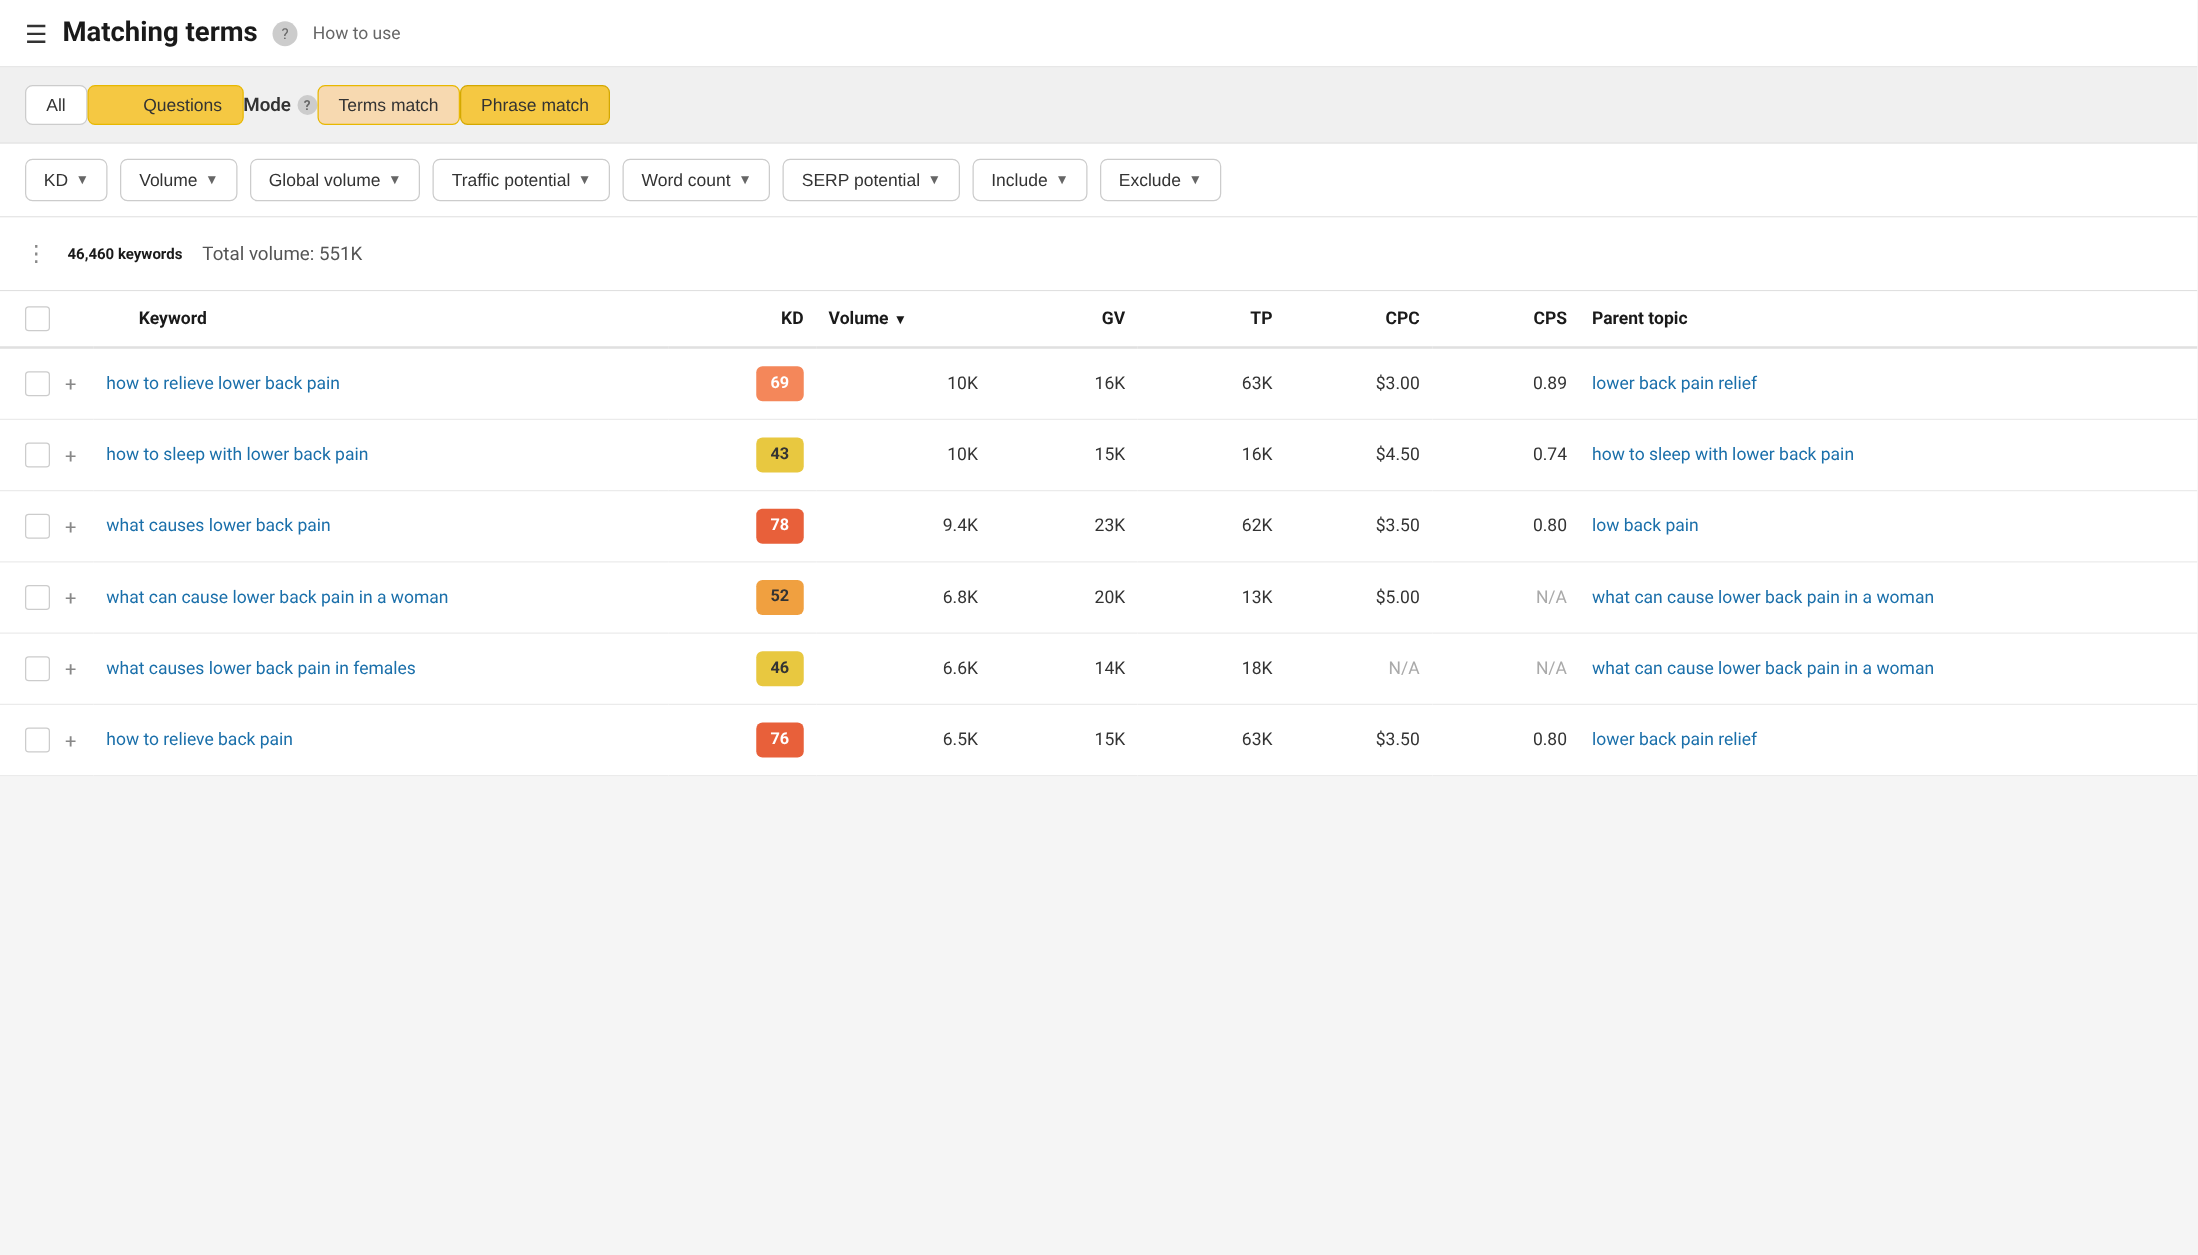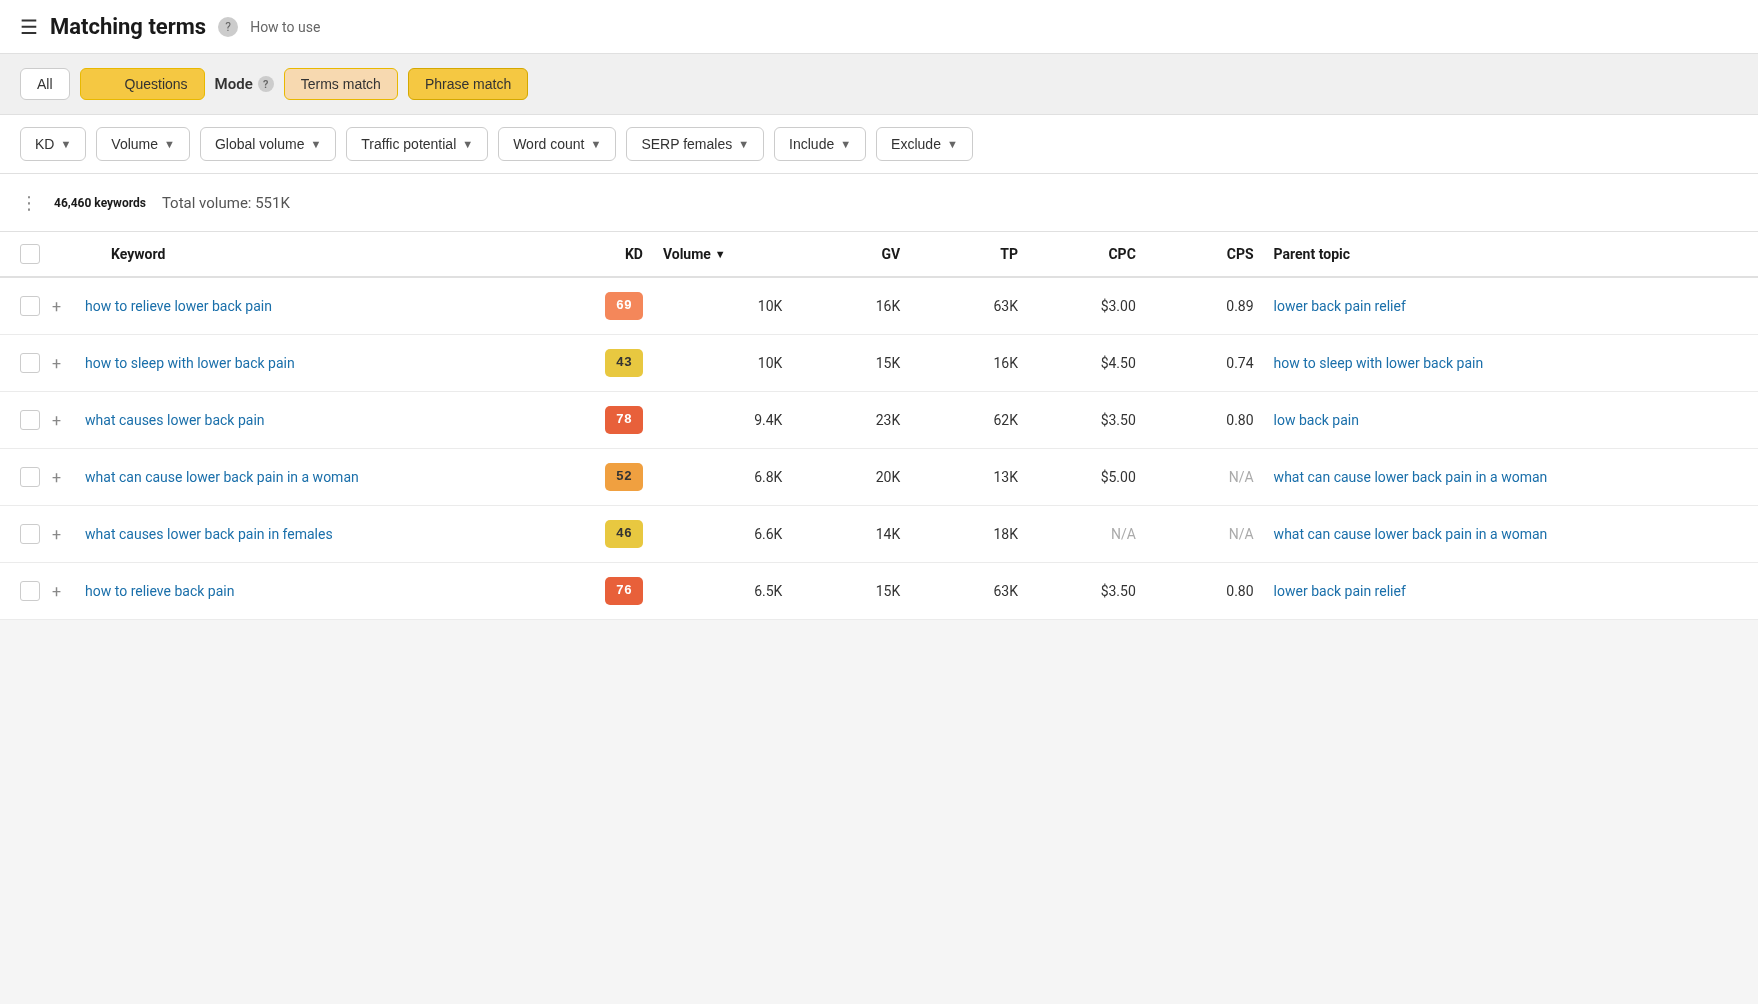--- a/index.html
+++ b/index.html
@@ -48,21 +48,20 @@
       color: #666;
       font-size: 14px;
       cursor: pointer;
     }
 
     .filter-bar {
       display: flex;
       align-items: center;
       padding: 14px 20px;
       background: #f0f0f0;
-      gap: 10px;
       border-bottom: 1px solid #e0e0e0;
     }
 
     .filter-btn {
       padding: 7px 16px;
       border: 1.5px solid #ccc;
       border-radius: 6px;
       background: #fff;
       cursor: pointer;
       font-size: 14px;
@@ -238,21 +237,20 @@
     .kd-badge {
       display: inline-block;
       width: 38px;
       height: 28px;
       border-radius: 5px;
       text-align: center;
       line-height: 28px;
       font-size: 13px;
       font-weight: 700;
       color: #fff;
-      font-family: Liberation Mono, monospace;
     }
 
     .kd-orange { background: #f4875a; }
     .kd-yellow { background: #e8c840; color: #333; margin-left: 12px; }
     .kd-dark-orange { background: #e8603a; }
     .kd-mid-orange { background: #f0a040; color: #333; }
 
     .num-cell {
       text-align: right;
       color: #333;
@@ -313,21 +311,21 @@
   </button>
   <button class="dropdown-btn">
     <span>Traffic potential</span>
     <span class="arrow">▼</span>
   </button>
   <button class="dropdown-btn">
     <span>Word count</span>
     <span class="arrow">▼</span>
   </button>
   <button class="dropdown-btn">
-    <span>SERP females</span>
+    <span>SERP potential</span>
     <span class="arrow">▼</span>
   </button>
   <button class="dropdown-btn">
     <span>Include</span>
     <span class="arrow">▼</span>
   </button>
   <button class="dropdown-btn">
     <span>Exclude</span>
     <span class="arrow">▼</span>
   </button>

